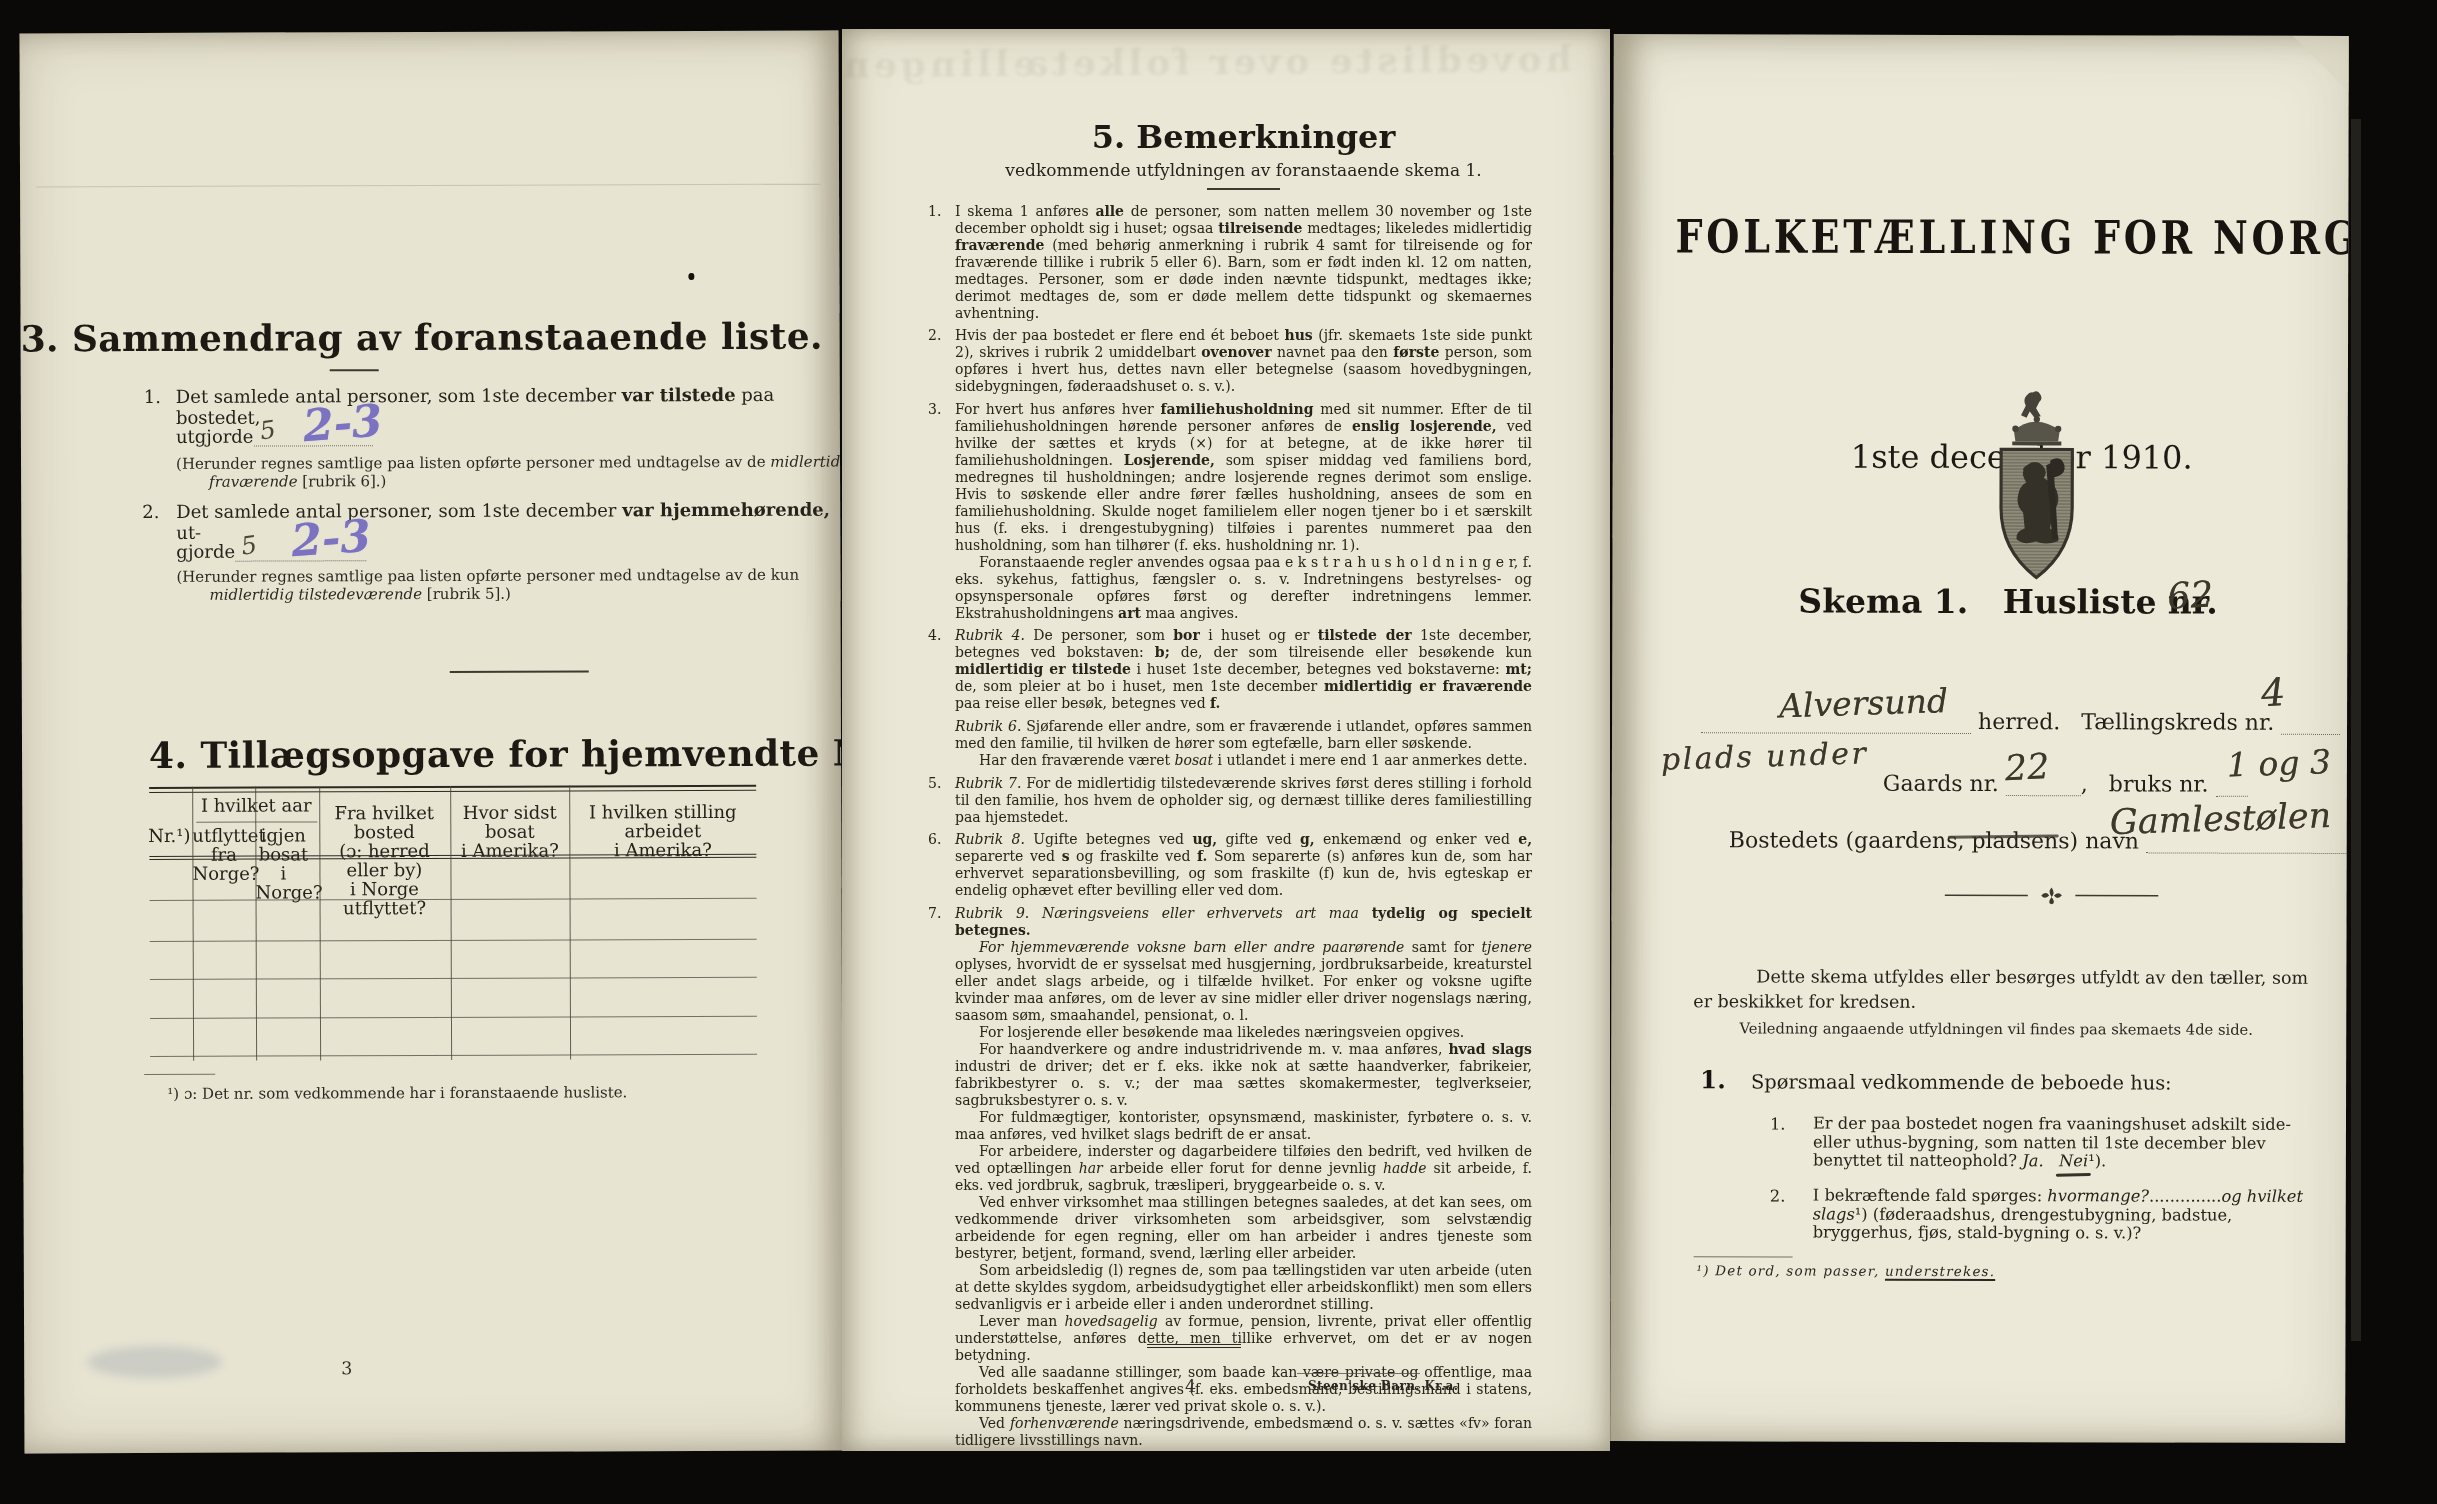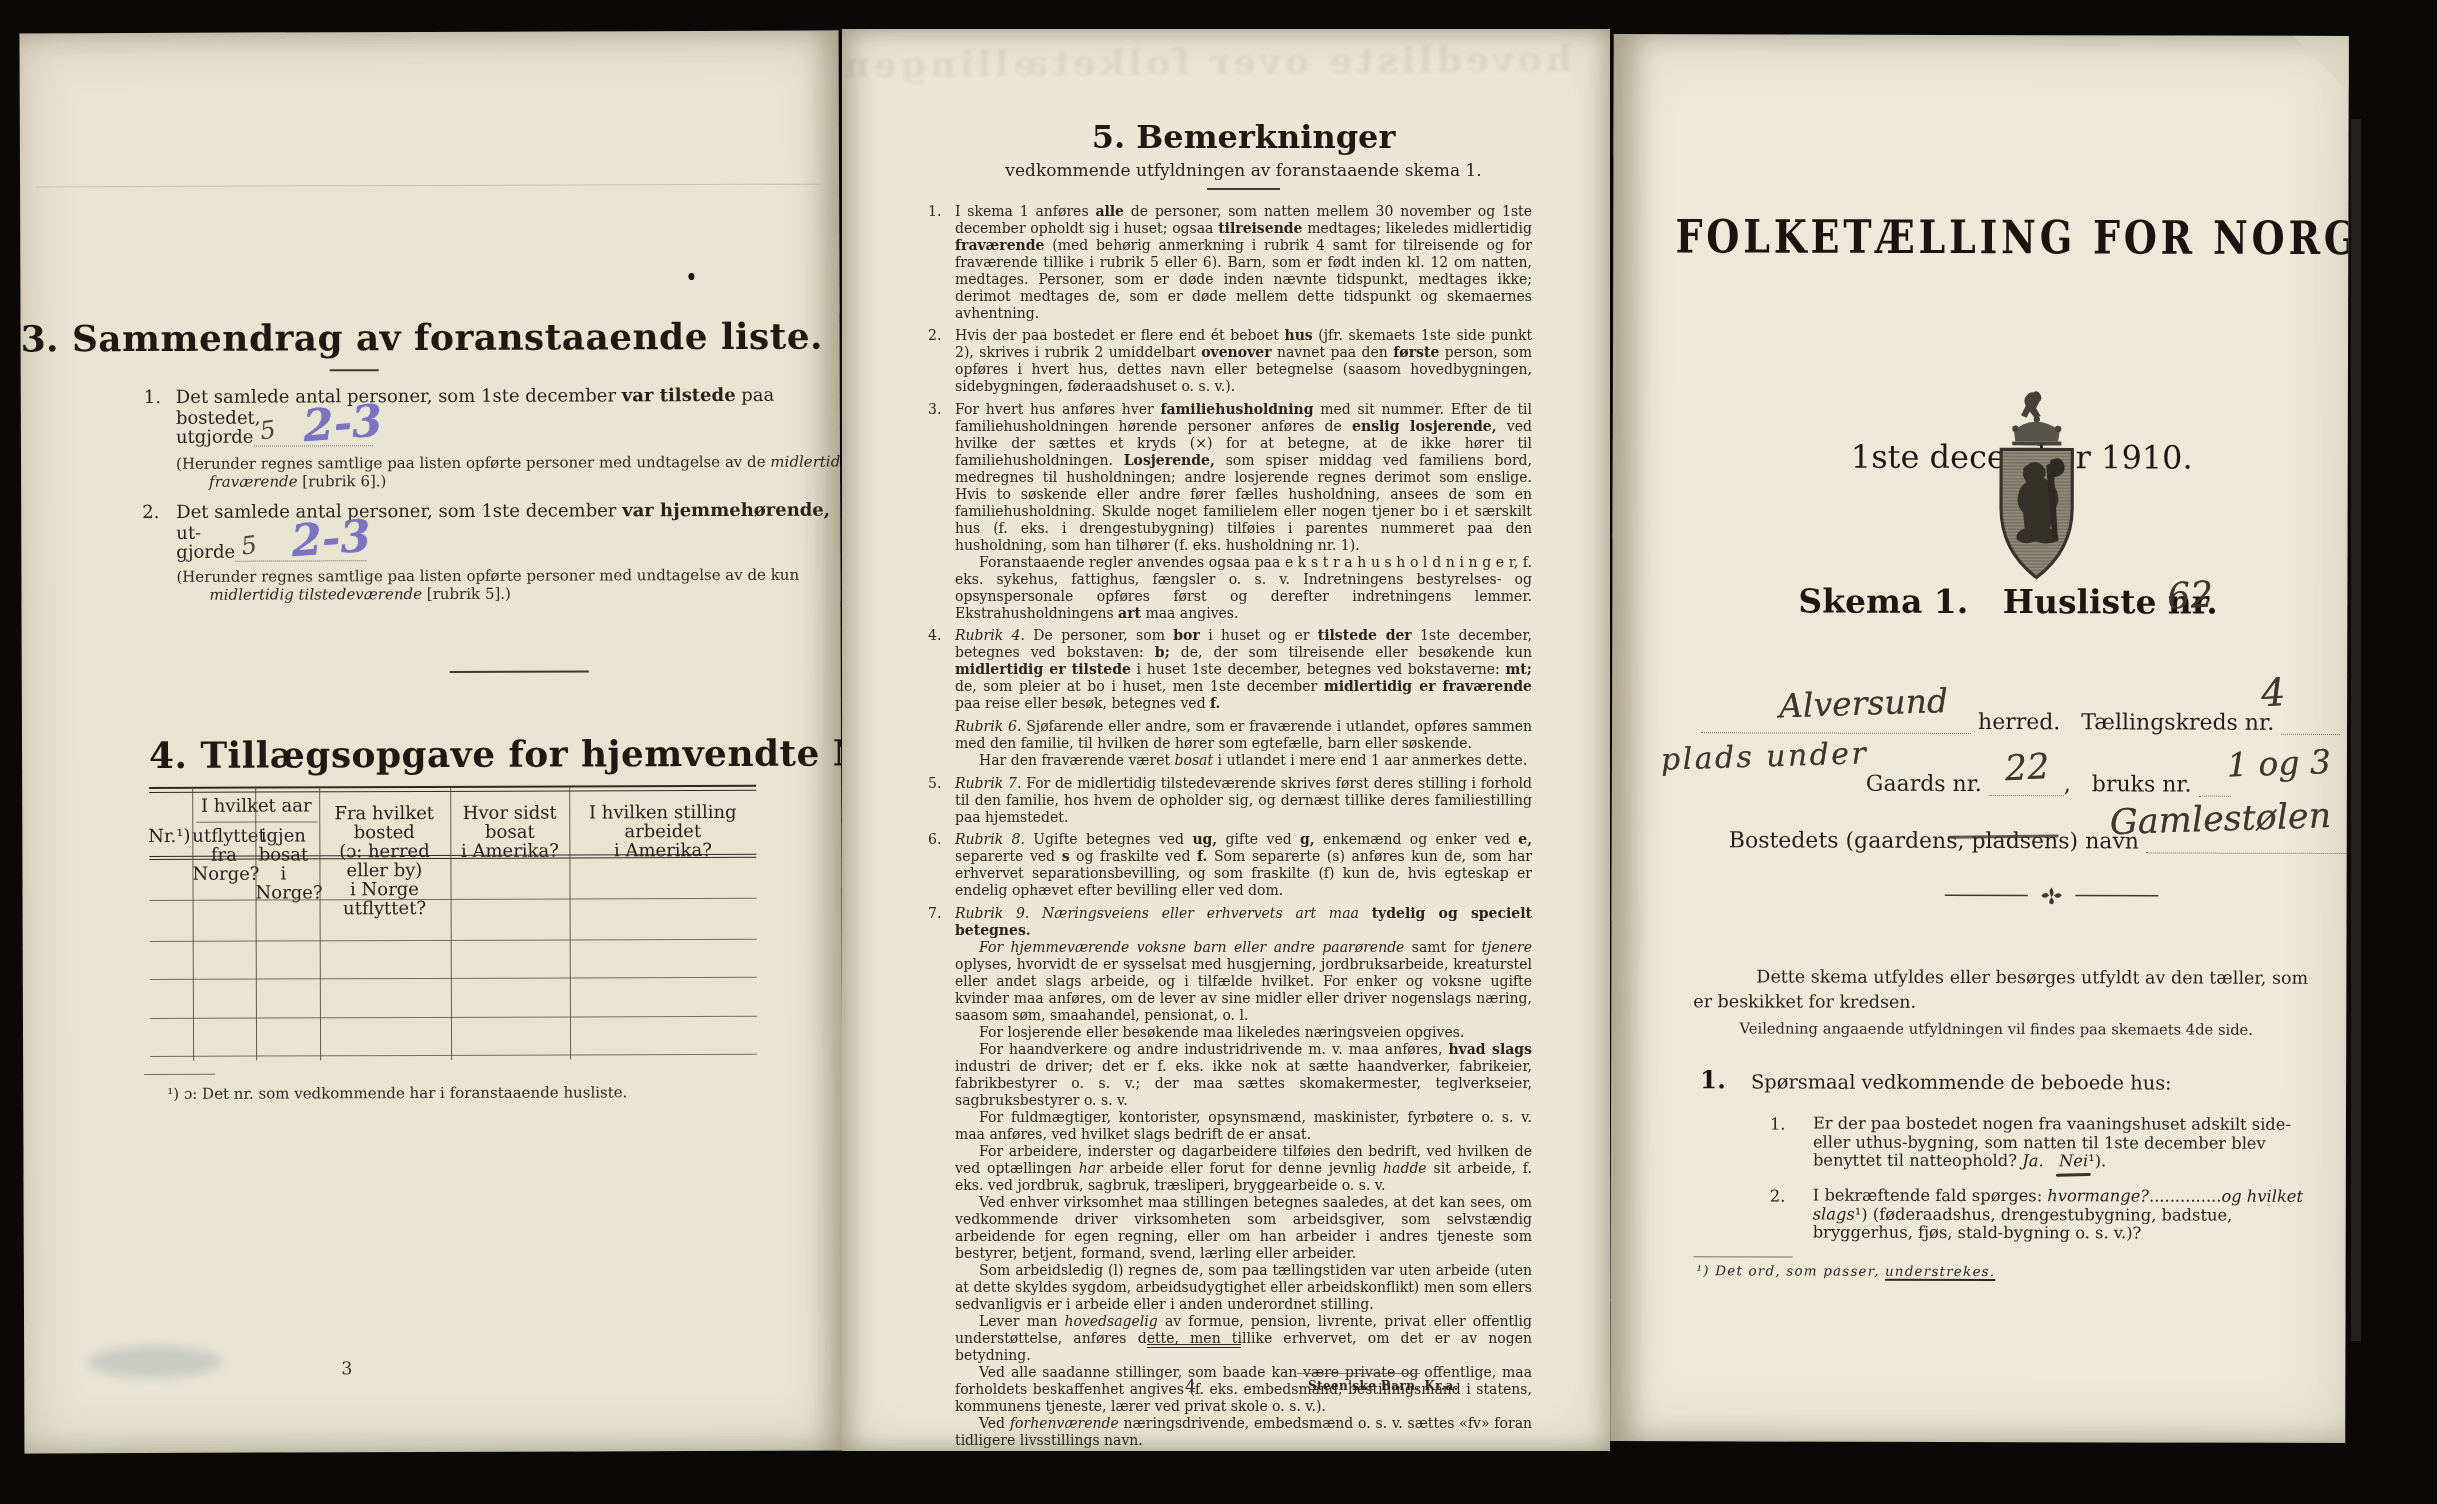--- a/index.html
+++ b/index.html
@@ -221,21 +221,21 @@
     <div class="rp-line" style="left:89px;top:674px;">
       <span class="rdots" style="width:270px;"></span>
       <span>herred.</span>&nbsp;&nbsp;
       <span>Tællingskreds nr.</span>
       <span class="rdots" style="width:59px;"></span>
     </div>
     <div class="hand" style="left:167px;top:649px;font-size:33px;transform:rotate(-2deg);">Alversund</div>
     <div class="hand" style="left:649px;top:635px;font-size:38px;transform:rotate(-4deg);">4</div>
 
     <div class="hand" style="left:49px;top:704px;font-size:30px;transform:rotate(-2deg);letter-spacing:2.4px;">plads under</div>
-    <div class="rp-line" style="left:254px;top:736px;text-align:right;">
+    <div class="rp-line" style="left:271px;top:736px;text-align:right;">
       <span>Gaards nr.</span>
       <span class="rdots" style="width:75px;"></span><span>,</span>&nbsp;&nbsp;
       <span>bruks nr.</span>
       <span class="rdots" style="width:32px;"></span>
     </div>
     <div class="hand" style="left:393px;top:712px;font-size:35px;transform:rotate(-3deg);">22</div>
     <div class="hand" style="left:615px;top:708px;font-size:33px;transform:rotate(-2deg);">1 og 3</div>
 
     <div class="rp-line" style="left:117px;top:793px;">
       <span>Bostedets (gaardens,</span>

